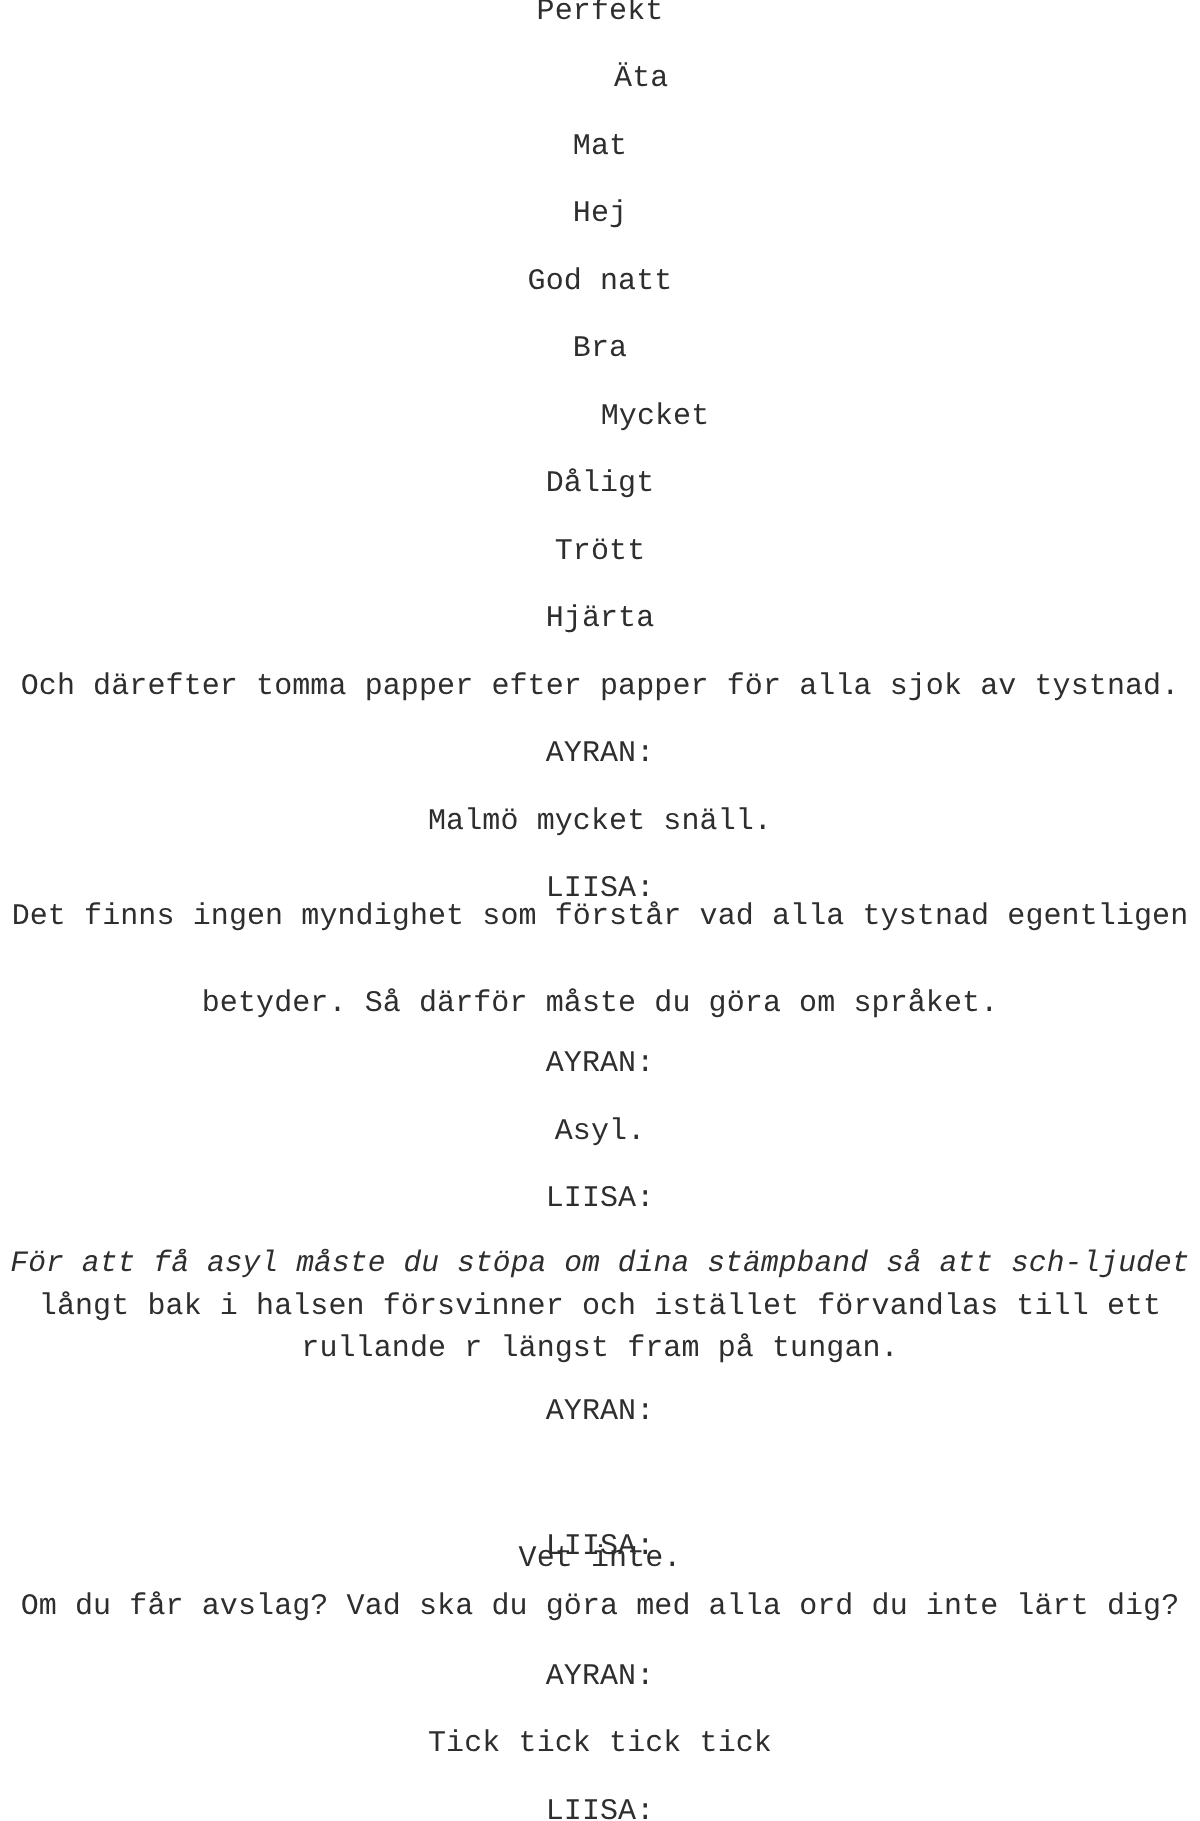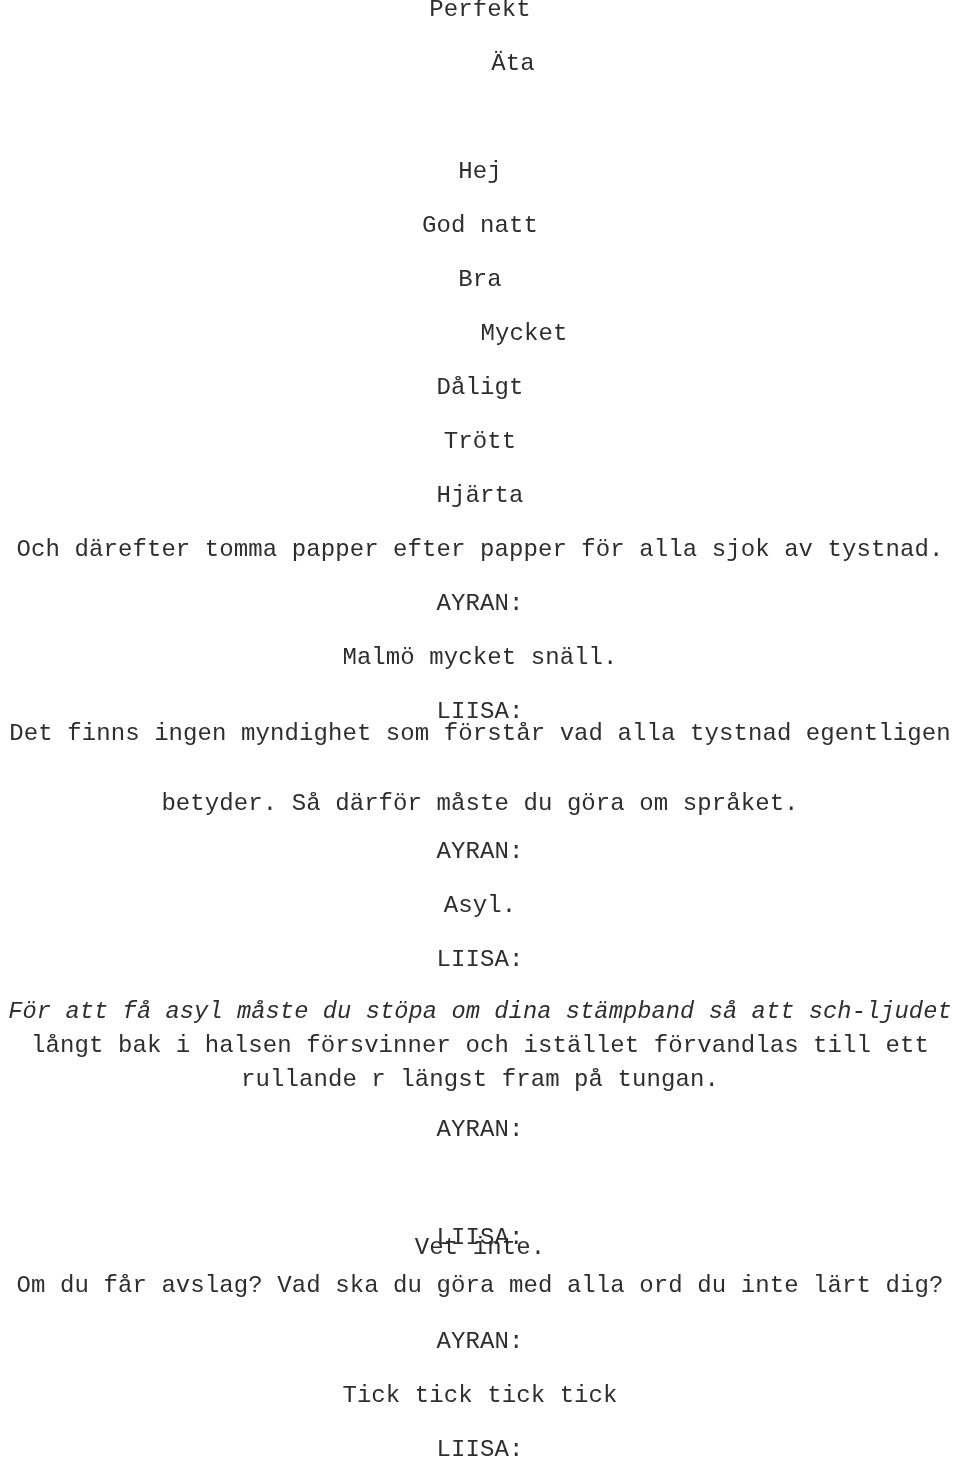--- a/index.html
+++ b/index.html
@@ -49,20 +49,21 @@
     font-size: 24px;
   }
 </style>
 </head>
 <body>
 
 <div id="page">
 
 <div class="line" style="top: -2px;">Perfekt</div>
     <div class="line" style="top: 52px; padding-left: 33px;">Äta</div>
+    <div class="line" style="top: 106px;">Mat</div>
     <div class="line" style="top: 160px;">Hej</div>
     <div class="line" style="top: 214px;">God natt</div>
     <div class="line" style="top: 268px;">Bra</div>
     <div class="line" style="top: 322px; padding-left: 44px;">Mycket</div>
     <div class="line" style="top: 376px;">Dåligt</div>
     <div class="line" style="top: 430px;">Trött</div>
     <div class="line" style="top: 484px;">Hjärta</div>
     <div class="line wide" style="top: 538px; font-size: 24px;">Och därefter tomma papper efter papper för alla sjok av tystnad.</div>
     <div class="line speaker" style="top: 592px;">AYRAN:</div>
     <div class="line" style="top: 646px;">Malmö mycket snäll.</div>

